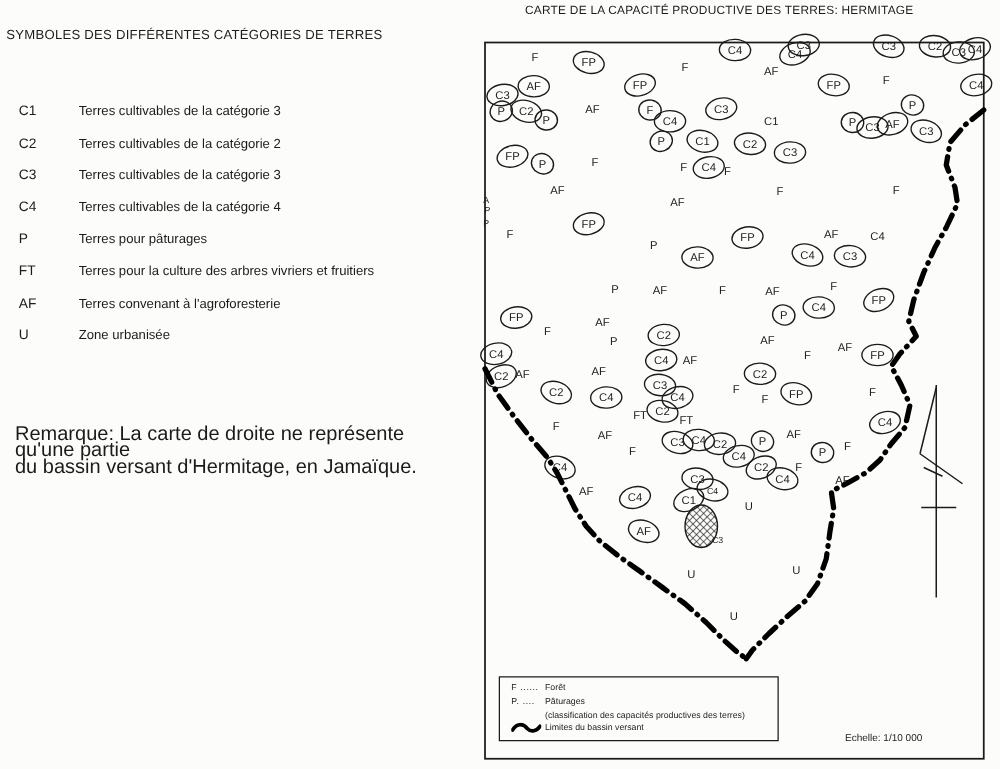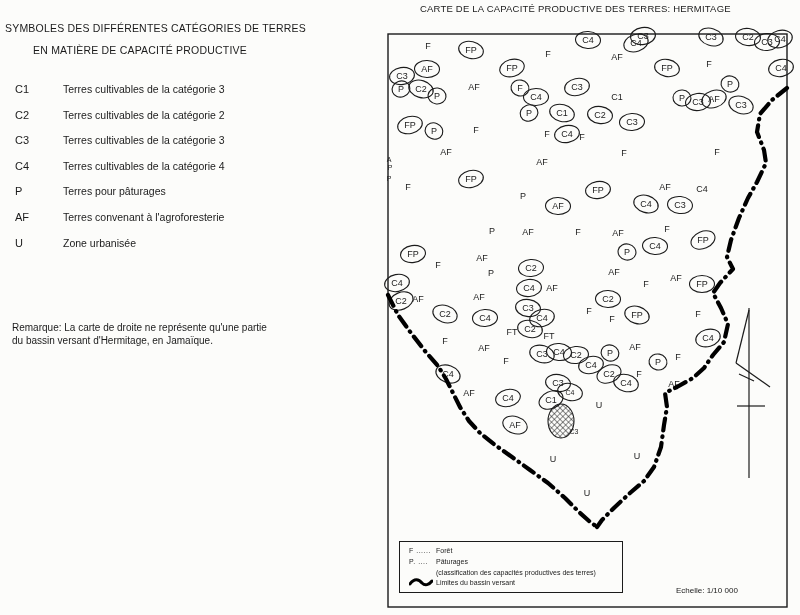--- a/index.html
+++ b/index.html
@@ -6,45 +6,45 @@
   .page{position:relative;width:800px;height:615px;background:#fcfcfa;overflow:hidden;
         font-family:"Liberation Sans", sans-serif;color:#1b1b1b;}
   .lp-title{position:absolute;left:5px;width:270px;text-align:center;font-size:10.5px;
             letter-spacing:.2px;white-space:nowrap;}
   .lp-title.t1{top:22px;}
   .lp-title.t2{top:44px;}
   .lp-list{position:absolute;top:79px;left:15px;width:360px;}
   .lp-row{height:25.6px;}
   .lp-sym{display:inline-block;width:48px;font-size:11px;}
   .lp-lbl{font-size:10.5px;}
-  .remark{position:absolute;left:12px;top:321px;width:340px;font-size:10px;line-height:13px;}
+  .remark{position:absolute;left:12px;top:341px;width:340px;font-size:16px;line-height:13px;}
   .map-title{position:absolute;left:420px;top:3px;width:370px;text-align:left;
              font-size:9.5px;letter-spacing:.2px;white-space:nowrap;}
   #map-svg{position:absolute;left:0;top:0;width:800px;height:615px;}
   .inset{position:absolute;left:399px;top:541px;width:224px;height:52px;border:1.3px solid #1b1b1b;
          background:#fcfcfa;box-sizing:border-box;padding:4px 0 0 9px;font-size:7px;line-height:10.8px;}
   .il-row{white-space:nowrap;}
   .il-sym{display:inline-block;width:27px;vertical-align:top;letter-spacing:.5px;}
   .il-sym svg{vertical-align:-1px;}
   .echelle{position:absolute;left:676px;top:559px;font-size:8px;white-space:nowrap;margin-top:27px;}
 </style>
 </head>
 <body>
 
 <div class="page">
 
   <div class="lp-title t1">SYMBOLES DES DIFFÉRENTES CATÉGORIES DE TERRES</div>
-  <div class="lp-title t2">EN MATIÈRE DE CAPACITÉ PRODUCTIVE</div>
 
   <div class="lp-list">
     <div class="lp-row"><span class="lp-sym">C1</span><span class="lp-lbl">Terres cultivables de la catégorie 3</span></div>
     <div class="lp-row"><span class="lp-sym">C2</span><span class="lp-lbl">Terres cultivables de la catégorie 2</span></div>
     <div class="lp-row"><span class="lp-sym">C3</span><span class="lp-lbl">Terres cultivables de la catégorie 3</span></div>
     <div class="lp-row"><span class="lp-sym">C4</span><span class="lp-lbl">Terres cultivables de la catégorie 4</span></div>
     <div class="lp-row"><span class="lp-sym">P</span><span class="lp-lbl">Terres pour pâturages</span></div>
+    <div class="lp-row"><span class="lp-sym">FT</span><span class="lp-lbl">Terres pour la culture des arbres vivriers et fruitiers</span></div>
     <div class="lp-row"><span class="lp-sym">AF</span><span class="lp-lbl">Terres convenant à l'agroforesterie</span></div>
     <div class="lp-row"><span class="lp-sym">U</span><span class="lp-lbl">Zone urbanisée</span></div>
   </div>
 
   <div class="remark">
     <div>Remarque: La carte de droite ne représente qu'une partie</div>
     <div>du bassin versant d'Hermitage, en Jamaïque.</div>
   </div>
 
   <div class="map-title">CARTE DE LA CAPACITÉ PRODUCTIVE DES TERRES: HERMITAGE</div>

